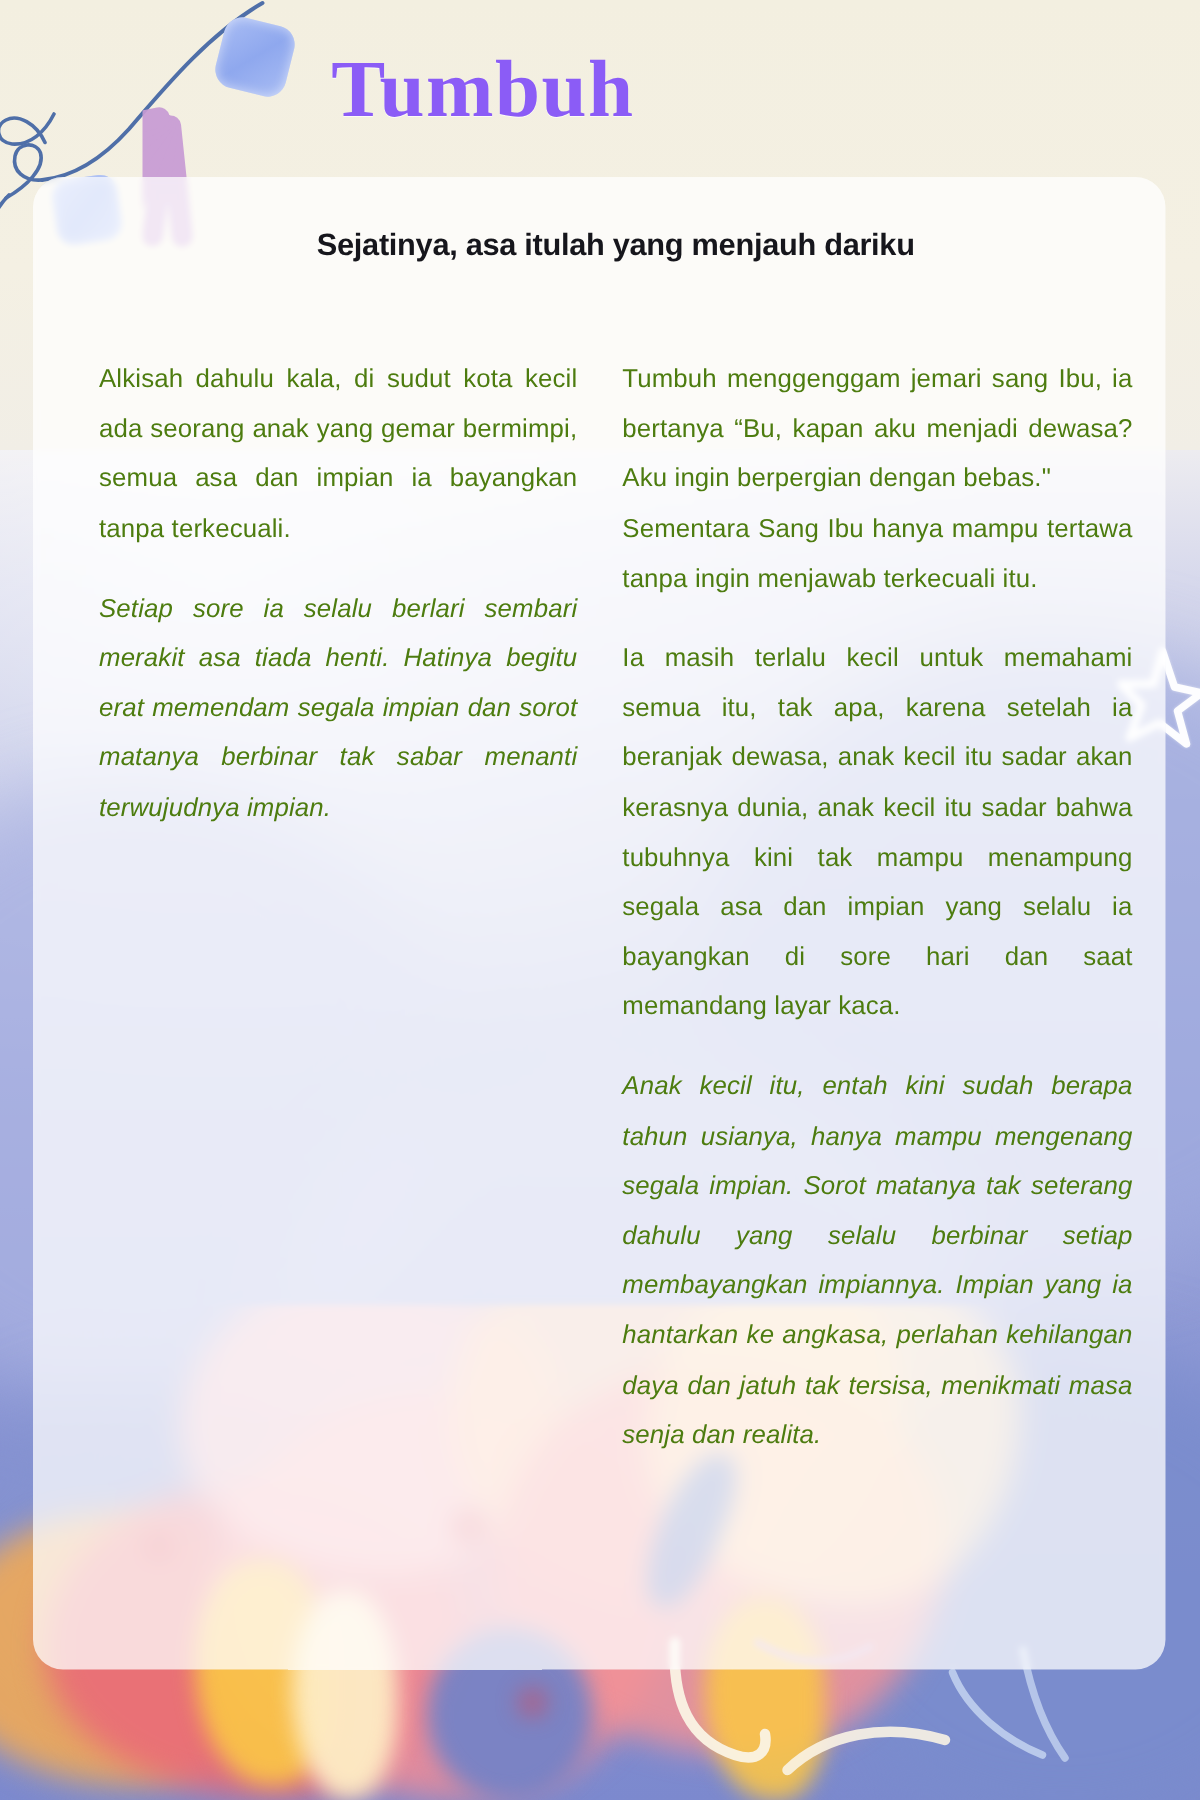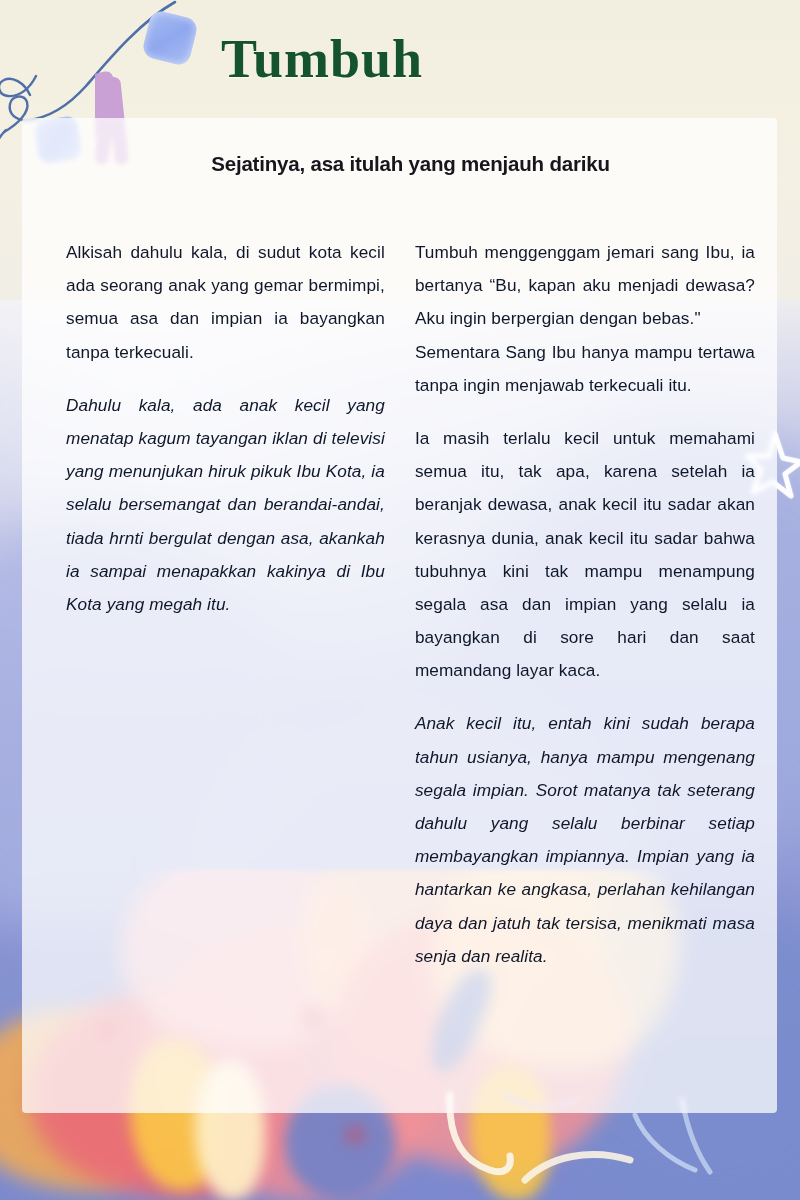--- a/index.html
+++ b/index.html
@@ -56,30 +56,30 @@
   .star {
     position:absolute;
     filter:drop-shadow(0 0 1px rgba(255,255,255,.5));
   }
 
   
   .card {
     position:absolute;
     left:22px; top:118px; width:755px; height:995px;
     background:rgba(255,255,255,.74);
-    border-radius:4px;
+    border-radius:20px;
     backdrop-filter:blur(2px);
   }
 
   .page-title {
     position:absolute; left:0; top:28px; width:644px;
     text-align:center;
     font-family:"Liberation Serif", serif;
     font-size:54px; font-weight:700; letter-spacing:1px;
-    color:#14532d;
+    color:#8b5cf6;
     z-index:5;
     text-shadow:0 1px 0 rgba(255,255,255,.7);
   }
 
   .subtitle {
     position:absolute; left:0; top:34px; width:100%;
     text-align:center;
     font-size:20.5px; font-weight:700; letter-spacing:-.2px;
     color:#16161C;
     padding-left:22px;
@@ -88,21 +88,21 @@
   .columns {
     position:absolute; left:44px; top:118px; right:22px;
     display:flex; gap:30px;
   }
   .col { width:330px; }
   .col.right { width:352px; }
 
   .col p {
     font-size:17.2px;
     line-height:1.93;
-    color:#0f172a;
+    color:#4d7c0f;
     text-align:justify;
     letter-spacing:.1px;
     margin-bottom:20px;
   }
   .col p.tight { margin-bottom:0; }
   .col p:last-child { margin-bottom:0;font-style:italic; }
 </style>
 </head>
 <body>
 
@@ -174,21 +174,21 @@
 <div class="page-title">Tumbuh</div>
 
 <div class="card">
 
   <div class="subtitle">Sejatinya, asa itulah yang menjauh dariku</div>
 
   <div class="columns">
 
     <div class="col left">
       <p>Alkisah dahulu kala, di sudut kota kecil ada seorang anak yang gemar bermimpi, semua asa dan impian ia bayangkan tanpa terkecuali.</p>
-      <p>Dahulu kala, ada anak kecil yang menatap kagum tayangan iklan di televisi yang menunjukan hiruk pikuk Ibu Kota, ia selalu bersemangat dan berandai-andai, tiada hrnti bergulat dengan asa, akankah ia sampai menapakkan kakinya di Ibu Kota yang megah itu.</p>
+      <p>Setiap sore ia selalu berlari sembari merakit asa tiada henti. Hatinya begitu erat memendam segala impian dan sorot matanya berbinar tak sabar menanti terwujudnya impian.</p>
     </div>
 
     <div class="col right">
       <p class="tight">Tumbuh menggenggam jemari sang Ibu, ia bertanya “Bu, kapan aku menjadi dewasa? Aku ingin berpergian dengan bebas."</p>
       <p>Sementara Sang Ibu hanya mampu tertawa tanpa ingin menjawab terkecuali itu.</p>
       <p>Ia masih terlalu kecil untuk memahami semua itu, tak apa, karena setelah ia beranjak dewasa, anak kecil itu sadar akan kerasnya dunia, anak kecil itu sadar bahwa tubuhnya kini tak mampu menampung segala asa dan impian yang selalu ia bayangkan di sore hari dan saat memandang layar kaca.</p>
       <p>Anak kecil itu, entah kini sudah berapa tahun usianya, hanya mampu mengenang segala impian. Sorot matanya tak seterang dahulu yang selalu berbinar setiap membayangkan impiannya. Impian yang ia hantarkan ke angkasa, perlahan kehilangan daya dan jatuh tak tersisa, menikmati masa senja dan realita.</p>
     </div>
 
   </div>

